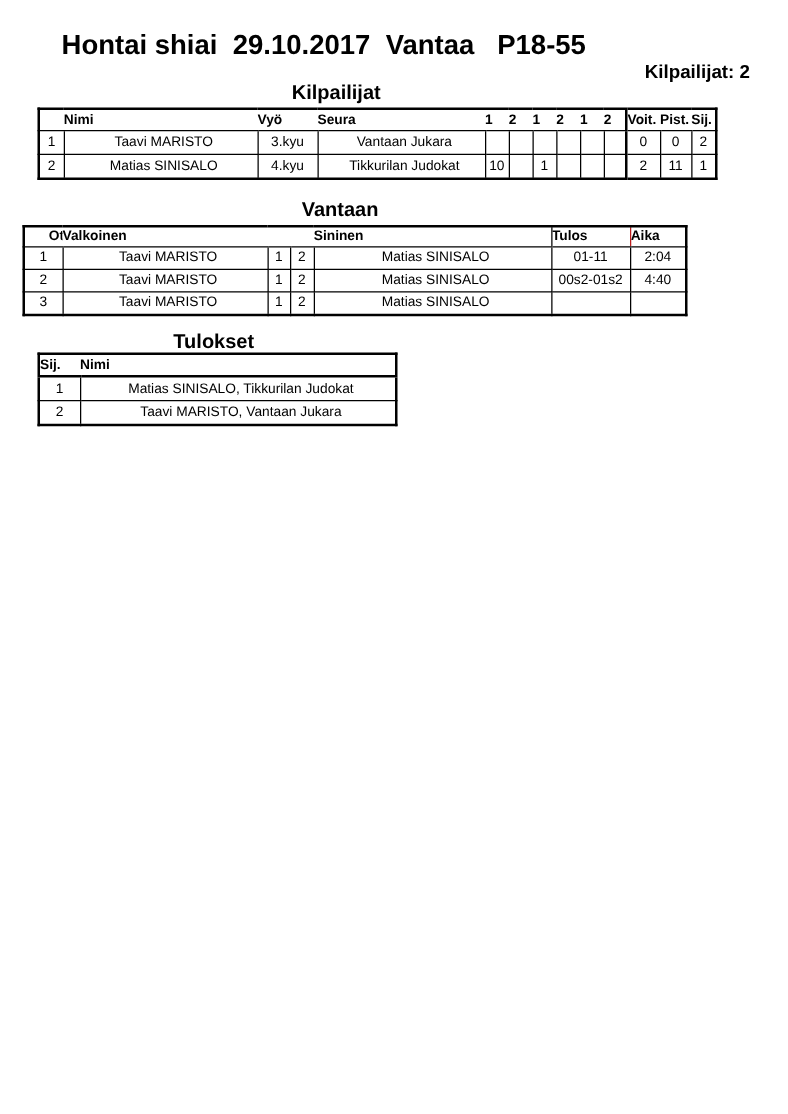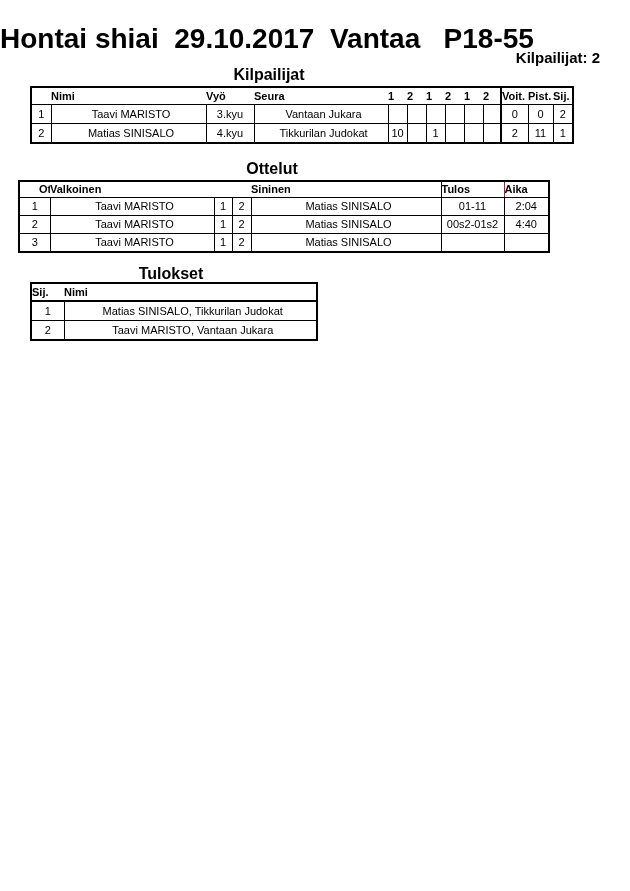--- a/index.html
+++ b/index.html
@@ -15,21 +15,21 @@
     color: #000000;
     font-family: "Liberation Sans", sans-serif;
     overflow: hidden;
   }
   .title {
     position: absolute;
     top: 23px;
     left: 0;
     width: 518px;
     text-align: center;
-    font-size: 28px;
+    font-size: 22px;
     font-weight: bold;
     white-space: pre;
   }
   .count-label {
     position: absolute;
     top: 49px;
     right: 30px;
     font-size: 15px;
     font-weight: bold;
   }
@@ -154,21 +154,21 @@
         <td></td>
         <td></td>
         <td></td>
         <td class="thick-l">2</td>
         <td>11</td>
         <td>1</td>
       </tr>
     </tbody>
   </table>
 
-  <div class="section-heading" id="h-ottelut">Ottelut</div>
+  <div class="section-heading" id="h-ottelut">Vantaan</div>
 
   <table id="t-matches">
     <colgroup>
       <col style="width:31px">
         <col style="width:164px">
         <col style="width:18px">
         <col style="width:19px">
       <col style="width:190px">
         <col style="width:63px">
         <col style="width:45px">

